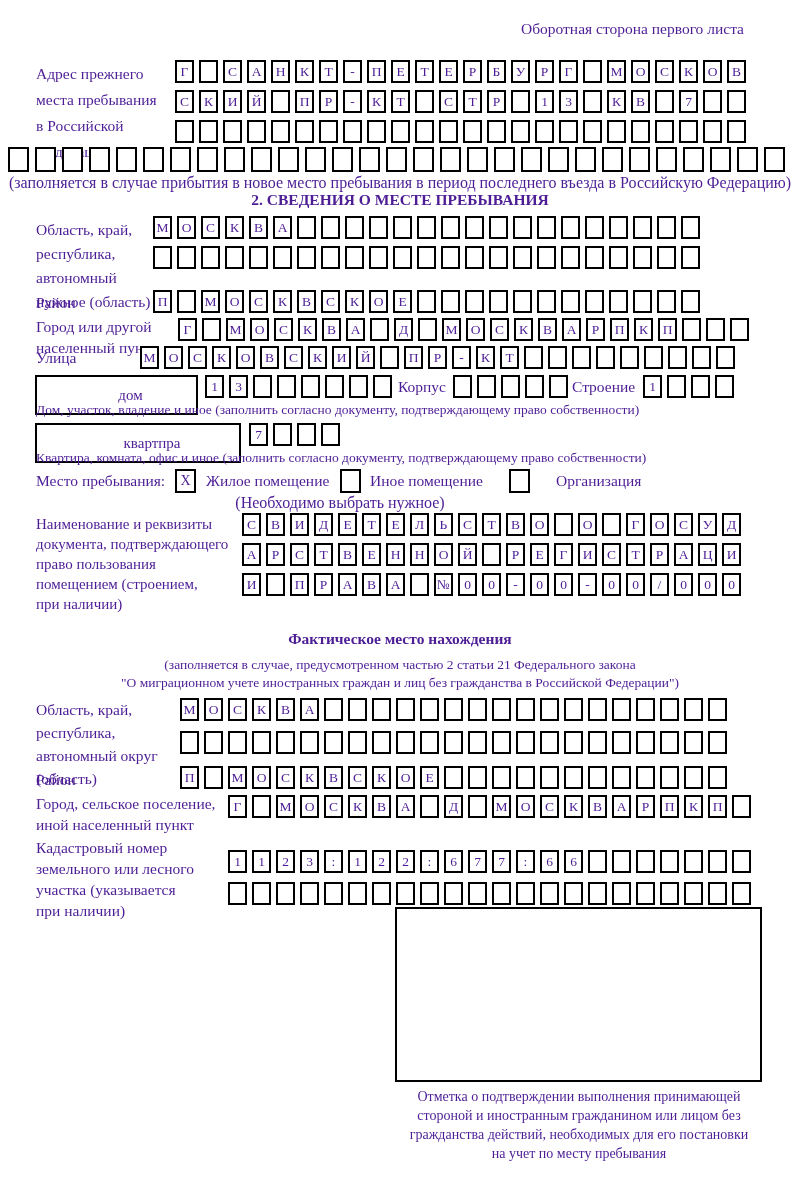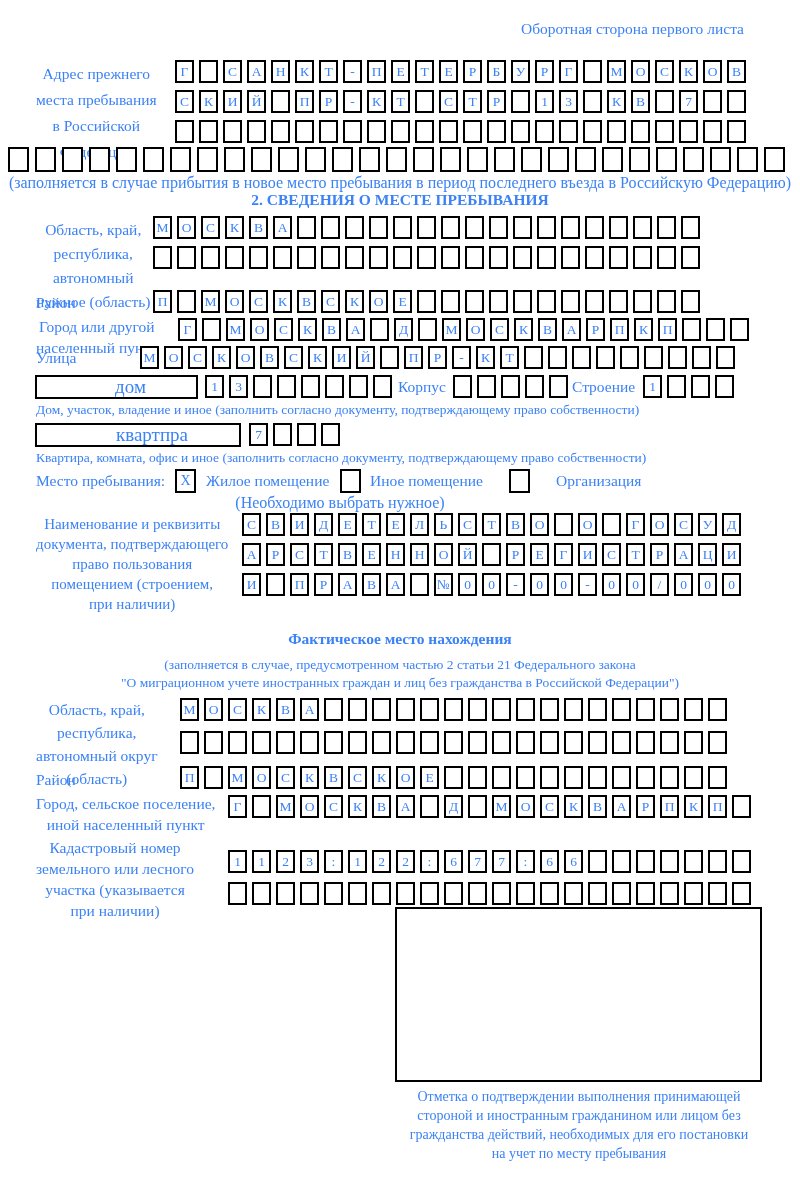--- a/index.html
+++ b/index.html
@@ -1,40 +1,40 @@
 <!DOCTYPE html>
 <html><head>
 <meta charset="utf-8">
 <style>
   * { margin:0; padding:0; box-sizing:border-box; }
   html,body { background:#ffffff; }
   .page {
     position:relative; width:800px; height:1180px; background:#ffffff;
-    color:#3b82f6; font-family:"Liberation Serif","DejaVu Serif",serif;
+    color:#4c1d95; font-family:"Liberation Serif","DejaVu Serif",serif;
     overflow:hidden;
   }
   .header-note { position:absolute; top:20px; right:56px; font-size:15.5px; }
-  .label { position:absolute; font-size:15.5px; line-height:26px;text-align:center; }
+  .label { position:absolute; font-size:15.5px; line-height:26px; }
   .label.lh21 { line-height:21px; }
   .label.lh22 { line-height:23px; }
   .label.doc { line-height:20px; font-size:15px; }
   .boxrow { position:absolute; display:flex; gap:5px; }
   .cell {
     width:19px; height:23px; border:2px solid #000; flex:0 0 auto;
     display:flex; align-items:center; justify-content:center;
     font-size:13.5px; background:#fff;
   }
   .boxrow.wide { gap:6px; }
   .boxrow.wide .cell { width:21px; height:25px; }
   .caption { position:absolute; font-size:16px; }
   .caption.center { left:0; width:100%; text-align:center; }
   .section-title { position:absolute; left:0; width:100%; text-align:center; font-weight:bold; font-size:15.5px; }
   .namedbox {
-    position:absolute; height:24px; border:2px solid #000;
-    display:flex; align-items:center; justify-content:center; font-size:19px; background:#fff;padding-left:28px;
+    position:absolute; height:40px; border:2px solid #000;
+    display:flex; align-items:center; justify-content:center; font-size:15px; background:#fff;padding-left:28px;
   }
   .inline-label { position:absolute; font-size:15.5px; }
   .checkbox {
     position:absolute; width:21px; height:24px; border:2px solid #000;
     display:flex; align-items:center; justify-content:center; font-size:14px; background:#fff;
   }
   .center-lines { position:absolute; text-align:center; font-size:13.5px; line-height:18px; }
   .confirm-lines { position:absolute; text-align:center; font-size:14px; line-height:19px; }
   .bigbox { position:absolute; border:2px solid #000; background:#fff; }
 </style>

